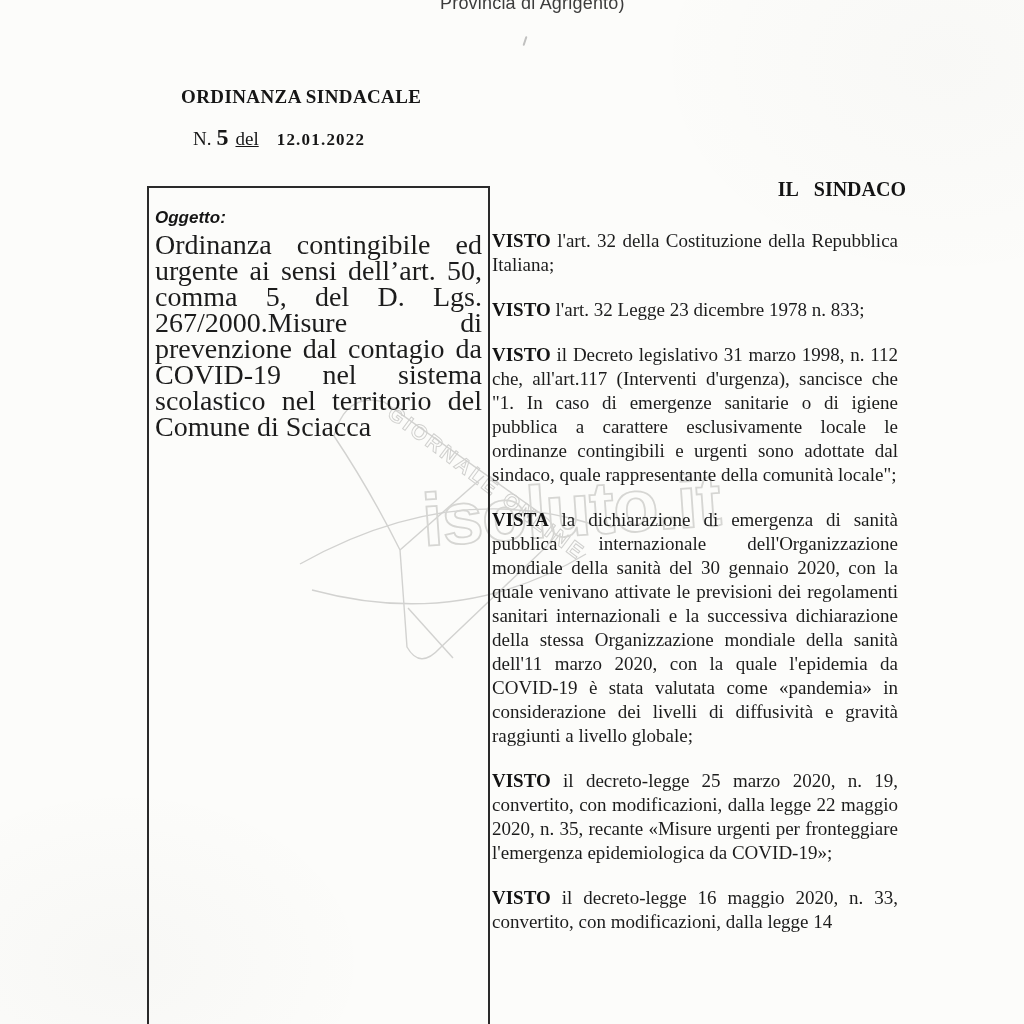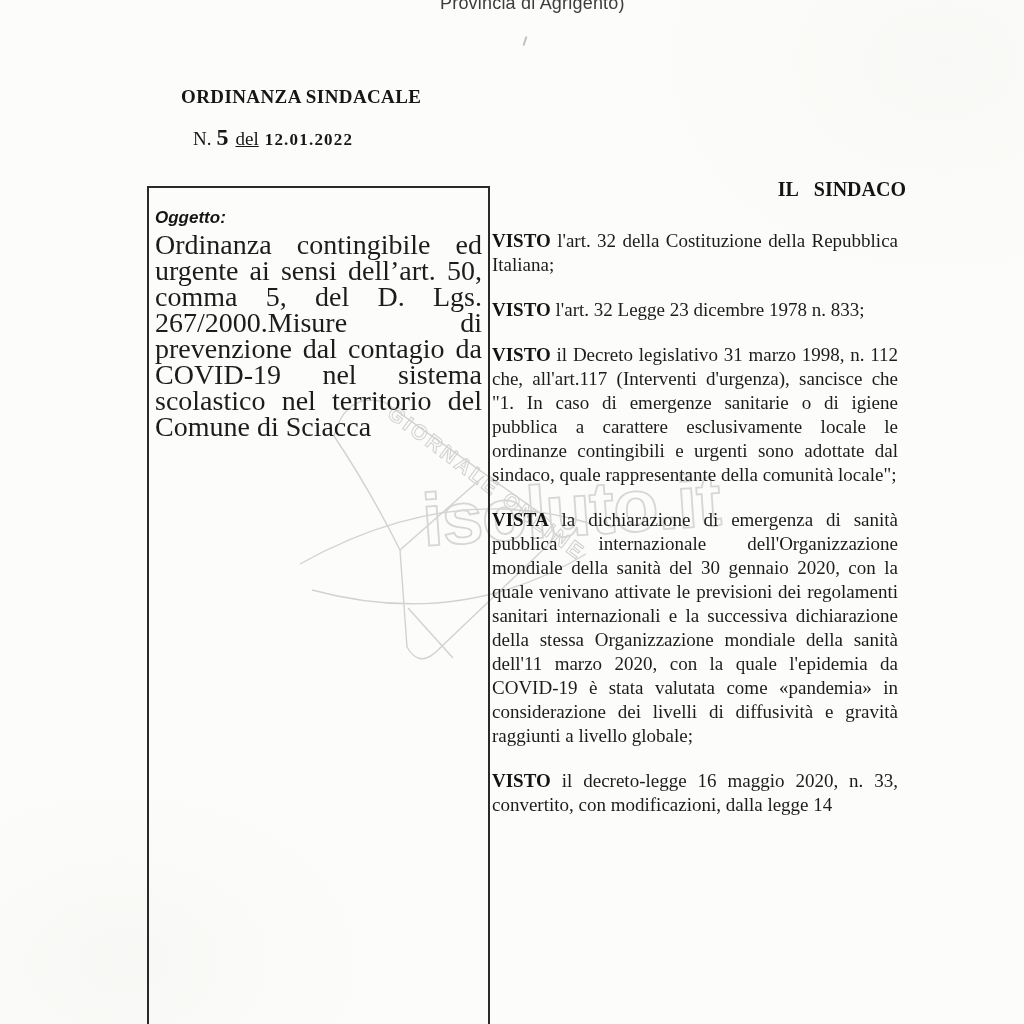--- a/index.html
+++ b/index.html
@@ -27,21 +27,21 @@
   .doc-title{
     position:absolute;left:181px;top:86px;
     font-weight:bold;font-size:19px;letter-spacing:.4px;color:#161616;
     white-space:nowrap;
   }
   .num-line{
     position:absolute;left:193px;top:124px;
     font-size:19px;color:#161616;white-space:nowrap;
   }
   .num-line .num{font-weight:bold;font-size:24px;margin:0 7px 0 5px;}
-  .num-line .del{margin-right:6px;text-decoration:underline;}
+  .num-line .del{margin-right:18px;text-decoration:underline;}
   .num-line .date{font-weight:bold;font-size:17px;letter-spacing:1.2px;}
 
   .oggetto-box{
     position:absolute;left:147px;top:186px;width:327px;height:838px;
     border-top:2px solid #2a2a2a;border-left:2px solid #2a2a2a;border-right:2px solid #2a2a2a;
     padding:20px 6px 0 6px;background:transparent;
   }
   .oggetto-label{
     font-family:"Liberation Sans", sans-serif;
     font-weight:bold;font-style:italic;font-size:17px;color:#141414;
@@ -99,18 +99,19 @@
       <div class="sindaco">IL SINDACO</div>
 
       <p><b>VISTO</b> <span>l'art. 32 della Costituzione della Repubblica Italiana;</span></p>
 
       <p><b>VISTO</b> <span>l'art. 32 Legge 23 dicembre 1978 n. 833;</span></p>
 
       <p><b>VISTO</b> <span>il Decreto legislativo 31 marzo 1998, n. 112 che, all'art.117 (Interventi d'urgenza), sancisce che "1. In caso di emergenze sanitarie o di igiene pubblica a carattere esclusivamente locale le ordinanze contingibili e urgenti sono adottate dal sindaco, quale rappresentante della comunità locale";</span></p>
 
       <p><b>VISTA</b> <span>la dichiarazione di emergenza di sanità pubblica internazionale dell'Organizzazione mondiale della sanità del 30 gennaio 2020, con la quale venivano attivate le previsioni dei regolamenti sanitari internazionali e la successiva dichiarazione della stessa Organizzazione mondiale della sanità dell'11 marzo 2020, con la quale l'epidemia da COVID-19 è stata valutata come «pandemia» in considerazione dei livelli di diffusività e gravità raggiunti a livello globale;</span></p>
 
+      <p><b>VISTO</b> <span>il decreto-legge 25 marzo 2020, n. 19, convertito, con modificazioni, dalla legge 22 maggio 2020, n. 35, recante «Misure urgenti per fronteggiare l'emergenza epidemiologica da COVID-19»;</span></p>
 
       <p><b>VISTO</b> <span>il decreto-legge 16 maggio 2020, n. 33, convertito, con modificazioni, dalla legge 14</span></p>
     </div>
 
   </div>
 </div>
 
 </body></html>

